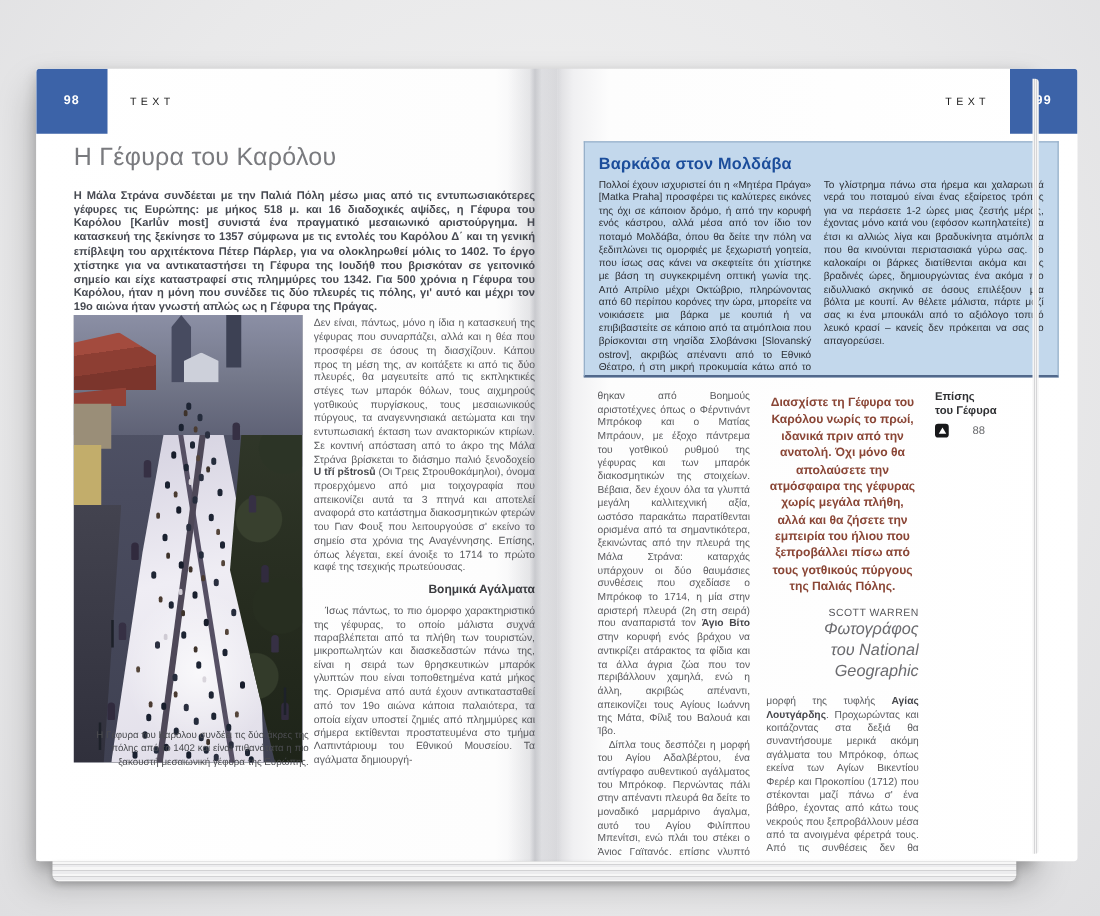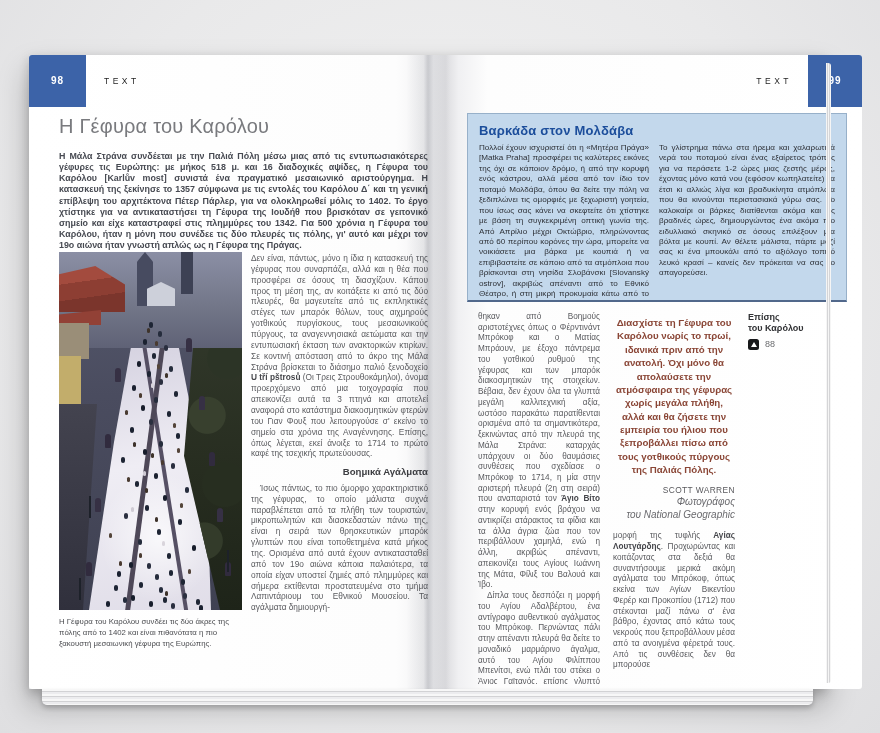--- a/index.html
+++ b/index.html
@@ -79,22 +79,22 @@
     background:linear-gradient(180deg,#43434f 0%,#30303c 100%);
     clip-path:polygon(0 0,38px 0,24px 100%,0 100%); }
   .crowdA { position:absolute; left:0; top:0; width:4px; height:6px; border-radius:2px; background:transparent;
     box-shadow:90px 70px #1e2534,99px 79px #252c3c,84px 87px #1a2130,105px 93px #2a2f3f,93px 101px #1e2534,78px 109px #171d2b,110px 114px #252c3c,88px 119px #1e2534,100px 127px #2a2f3f,73px 133px #1a2130,115px 139px #1e2534,95px 145px #252c3c,82px 153px #171d2b,108px 159px #1e2534,90px 167px #2a2f3f,71px 175px #1a2130,117px 181px #1e2534,100px 189px #252c3c,84px 197px #171d2b,62px 205px #1e2534,112px 211px #2a2f3f,95px 221px #1a2130,76px 229px #1e2534,126px 235px #252c3c,104px 243px #171d2b,86px 253px #1e2534,65px 261px #2a2f3f,119px 267px #1a2130,98px 277px #1e2534,79px 287px #252c3c,133px 293px #171d2b,108px 301px #1e2534,88px 311px #2a2f3f,58px 319px #1a2130,122px 327px #1e2534,100px 335px #252c3c,72px 343px #171d2b,137px 347px #1e2534,112px 351px #2a2f3f,47px 349px #1a2130,55px 333px #1e2534,64px 345px #252c3c,90px 349px #171d2b,104px 345px #1e2534,124px 341px #2a2f3f,140px 353px #1a2130,80px 330px #1e2534,96px 322px #252c3c,70px 310px #171d2b,110px 318px #1e2534; }
   .crowdB { position:absolute; left:0; top:0; width:3px; height:5px; border-radius:1.5px; background:transparent;
     box-shadow:96px 89px #4a3b31,106px 121px #3e332b,80px 141px #4a3b31,114px 171px #54453a,92px 201px #3e332b,68px 225px #4a3b31,121px 251px #54453a,96px 265px #3e332b,80px 301px #4a3b31,129px 317px #54453a,106px 339px #3e332b,60px 309px #4a3b31,50px 281px #54453a,86px 236px #3e332b,102px 208px #4a3b31,118px 196px #54453a,74px 190px #3e332b,66px 158px #4a3b31,98px 112px #54453a,88px 76px #3e332b,92px 131px #d9d5dc,84px 219px #cfcbd4,103px 289px #d9d5dc,72px 255px #cfcbd4; }
   .statues { position:absolute; left:0; top:0; width:6px; height:14px; border-radius:3px 3px 1px 1px; background:transparent;
     box-shadow:127px 86px #363044,140px 144px #363044,150px 200px #312b3e,158px 256px #363044,166px 310px #312b3e,56px 116px #363044,46px 182px #312b3e,36px 246px #363044,27px 310px #312b3e; }
   .lamps { position:absolute; left:0; top:0; width:2px; height:22px; background:transparent;
     box-shadow:30px 244px #1d2129,20px 326px #1d2129,168px 298px #1d2129; }
-  .caption { position:absolute; left:30px; top:562px; width:188px;
-    font-size:7.8px; color:#4b4c50; line-height:1.38; }
+  .caption { position:absolute; left:30px; top:528px; width:188px;
+    font-size:7.8px; color:#4b4c50; line-height:1.38;text-align:right; }
   .colL { position:absolute; left:222px; top:198px; width:177px; height:420px;
     font-size:8.3px; color:#595a5e; line-height:1.31; text-align:justify; overflow:hidden; }
   .colL p.indent { text-indent:9px; }
   .subhead { font-size:9.6px; font-weight:bold; color:#3c3d41; margin:7px 0 4px; text-align:right; }
   b.inline { font-weight:bold; color:#45464b; }
 
   
   .sidebar { position:absolute; left:21px; top:58px; width:380px; height:189px;
     background:#c3d8ec; border:1px solid #97b0c9; border-bottom:2px solid #51688b;
     padding:9px 11px 8px; overflow:hidden; }
@@ -103,24 +103,24 @@
   .sb-col { font-size:8.1px; color:#2d3036; line-height:1.29; text-align:justify; }
   .sb-col.c1 { width:170px; flex:none; }
   .sb-col.c2 { flex:1; }
   .rcols { position:absolute; left:32px; top:257px; width:374px; height:372px; display:flex; gap:13px; }
   .rcol { width:122px; flex:none; font-size:8.2px; color:#595a5e; line-height:1.31; text-align:justify; overflow:hidden; }
   .rcol p.indent { text-indent:9px; }
   .tip-head { font-size:11px; font-weight:bold; color:#a1281c; line-height:1.18; letter-spacing:.3px; text-align:left; }
   .tip-body { font-size:9.7px; font-weight:bold; color:#8a4636; line-height:1.38; text-align:center; margin-top:4px; }
   .attrib { text-align:right; margin:8px 0 10px; line-height:1.3; }
   .attrib .who { font-size:8.4px; color:#58585c; letter-spacing:.4px; }
-  .attrib .role,.attrib .org { font-size:10px; font-style:italic; color:#6a6a6e; }
+  .attrib .role,.attrib .org { font-size:13px; font-style:italic; color:#6a6a6e; }
   .refbox { width:118px; }
   .ref-title { font-size:9px; font-weight:bold; color:#2f3033; line-height:1.2; }
-  .ref-row { display:flex; align-items:center; gap:6px; margin-top:5px; }
+  .ref-row { display:flex; align-items:center; gap:19px; margin-top:5px; }
   .map-ic { width:11px; height:11px; background:#17181a; border-radius:2.5px; position:relative; flex:none; }
   .map-ic::after { content:""; position:absolute; left:2.5px; bottom:2.5px; width:0; height:0;
     border-left:3px solid transparent; border-right:3px solid transparent; border-bottom:5px solid #fff; }
   .ref-num { font-size:9px; color:#6a6b6e; }
 </style>
 </head>
 <body>
 
 <div class="book">
 
@@ -193,21 +193,21 @@
           <div class="who">SCOTT WARREN</div>
           <div class="role">Φωτογράφος</div>
           <div class="org">του National Geographic</div>
         </div>
         <p><span>μορφή της τυφλής </span><b class="inline">Αγίας Λουτγάρδης</b><span>. Προχωρώντας και κοιτάζοντας στα δεξιά θα συναντήσουμε μερικά ακόμη αγάλματα του Μπρόκοφ, όπως εκείνα των Αγίων Βικεντίου Φερέρ και Προκοπίου (1712) που στέκονται μαζί πάνω σ' ένα βάθρο, έχοντας από κάτω τους νεκρούς που ξεπροβάλλουν μέσα από τα ανοιγμένα φέρετρά τους. Από τις συνθέσεις δεν θα μπορούσε</span></p>
       </div>
 
       <div class="rcol refbox">
         <div class="ref-title">
           <span>Επίσης</span><br>
-          <span>του Καρόλου</span>
+          <span>του Γέφυρα</span>
         </div>
         <div class="ref-row">
           <span class="map-ic"></span>
           <span class="ref-num">88</span>
         </div>
       </div>
     </div>
   </div>
 
   <div class="spine"></div>

